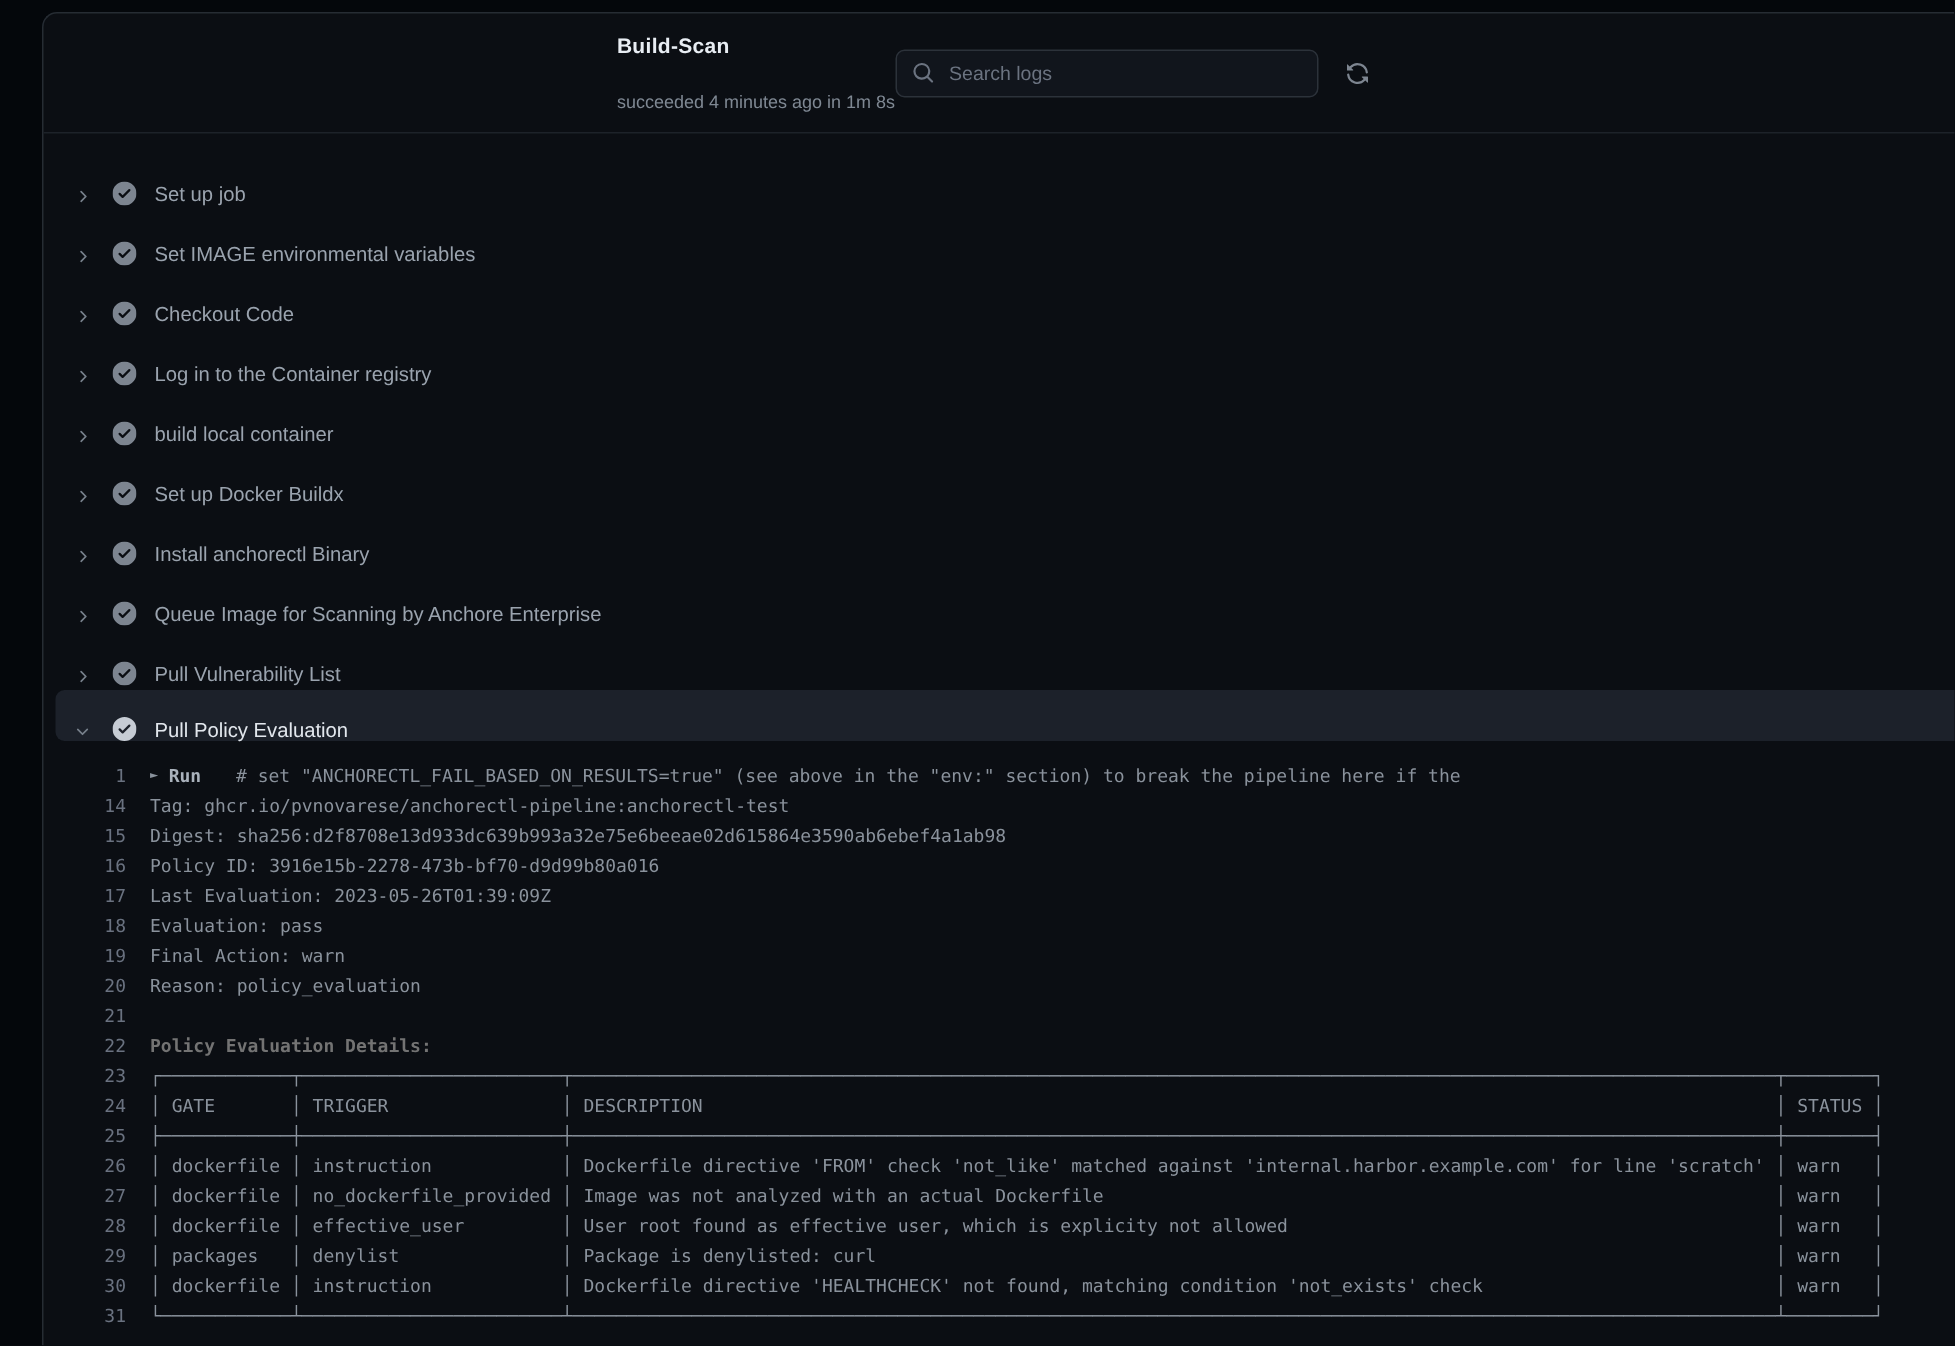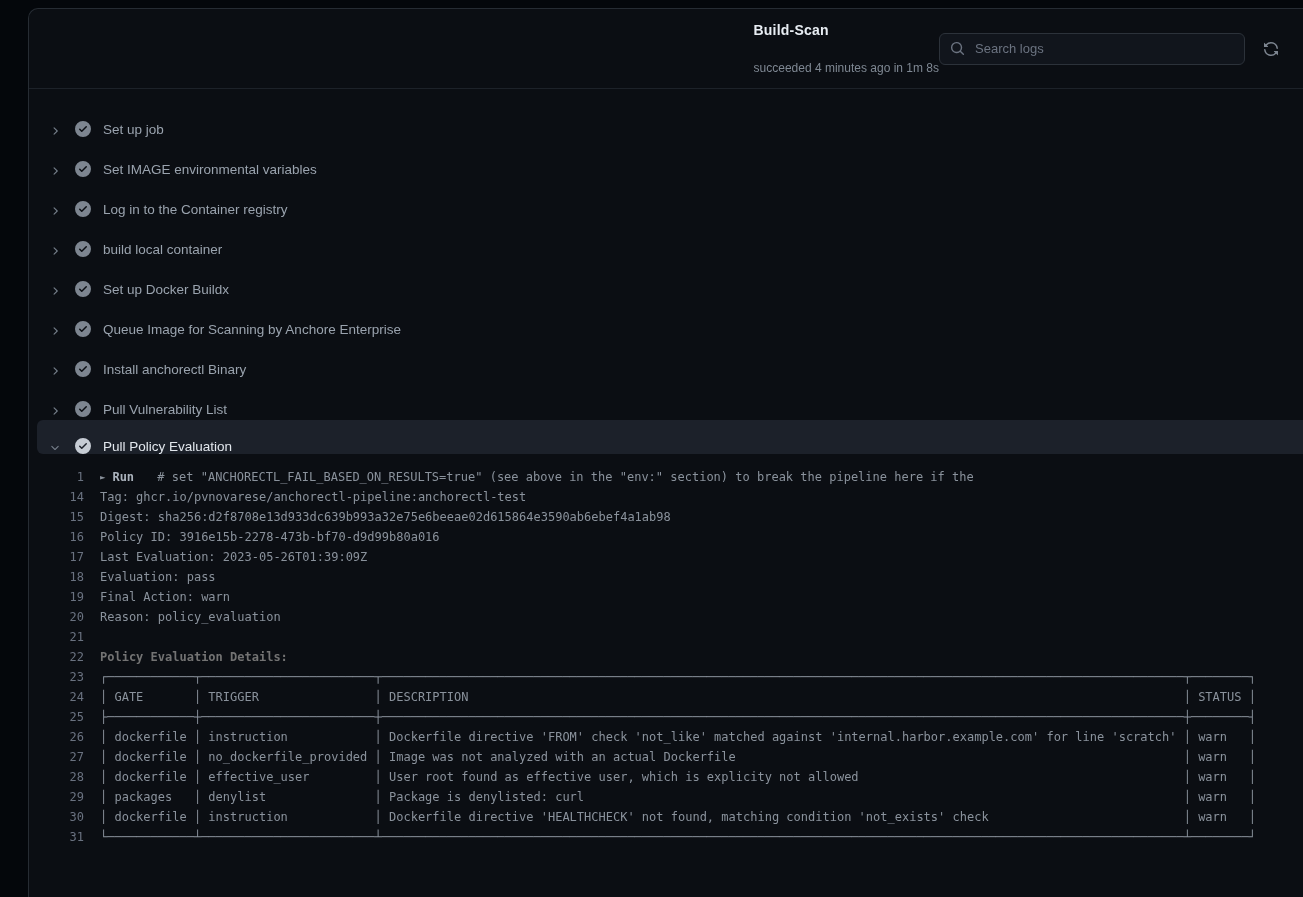--- a/index.html
+++ b/index.html
@@ -16,29 +16,29 @@
   }
   .panel{
     position:absolute;top:8px;left:28px;right:0;bottom:0;
     background:var(--panel);
     border:1px solid var(--panel-border);
     border-right:none;border-bottom:none;
     border-radius:10px 0 0 0;
   }
   
   .job-header{
-    height:80px;display:flex;align-items:center;justify-content:flex-end;
+    height:80px;display:flex;align-items:center;justify-content:center;
     padding:0 22px 0 16px;border-bottom:1px solid var(--divider);
   }
   .job-title{margin:0;font-size:14px;font-weight:700;color:#e8edf3;letter-spacing:.2px;}
   .job-subtitle{margin-top:23px;font-size:12px;color:#7f8893;}
   .header-actions{display:flex;align-items:center;}
   .search-box{
     display:flex;align-items:center;gap:8px;
-    width:306px;height:32px;padding:0 10px;
+    width:282px;height:32px;padding:0 10px;
     background:#11151c;border:1px solid #2c323a;border-radius:6px;
   }
   .search-box svg{flex:none;}
   .search-input{
     flex:1;min-width:0;background:transparent;border:none;outline:none;
     color:#c9d1d9;font-size:13px;font-family:"Liberation Sans",sans-serif;
   }
   .search-input::placeholder{color:#6b7380;}
   .refresh-btn{
     margin-left:16px;background:none;border:none;padding:2px;cursor:pointer;
@@ -126,20 +126,33 @@
         <span class="chev">
           <svg width="12" height="12" viewBox="0 0 16 16" fill="currentColor">
             <path d="M6.22 3.22a.75.75 0 0 1 1.06 0l4.25 4.25a.75.75 0 0 1 0 1.06l-4.25 4.25a.75.75 0 0 1-1.06-1.06L9.94 8 6.22 4.28a.75.75 0 0 1 0-1.06Z"></path>
           </svg>
         </span>
         <span class="check">
           <svg width="16" height="16" viewBox="0 0 16 16" fill="#7d8590">
             <path fill-rule="evenodd" d="M8 16A8 8 0 1 0 8 0a8 8 0 0 0 0 16Zm3.78-9.72a.75.75 0 0 0-1.06-1.06L6.75 9.19 5.28 7.72a.75.75 0 0 0-1.06 1.06l2 2a.75.75 0 0 0 1.06 0l4.5-4.5Z"></path>
           </svg>
         </span>
+        <span class="step-label">Checkout Code</span>
+      </div>
+      <div class="step-row">
+        <span class="chev">
+          <svg width="12" height="12" viewBox="0 0 16 16" fill="currentColor">
+            <path d="M6.22 3.22a.75.75 0 0 1 1.06 0l4.25 4.25a.75.75 0 0 1 0 1.06l-4.25 4.25a.75.75 0 0 1-1.06-1.06L9.94 8 6.22 4.28a.75.75 0 0 1 0-1.06Z"></path>
+          </svg>
+        </span>
+        <span class="check">
+          <svg width="16" height="16" viewBox="0 0 16 16" fill="#7d8590">
+            <path fill-rule="evenodd" d="M8 16A8 8 0 1 0 8 0a8 8 0 0 0 0 16Zm3.78-9.72a.75.75 0 0 0-1.06-1.06L6.75 9.19 5.28 7.72a.75.75 0 0 0-1.06 1.06l2 2a.75.75 0 0 0 1.06 0l4.5-4.5Z"></path>
+          </svg>
+        </span>
         <span class="step-label">Log in to the Container registry</span>
       </div>
       <div class="step-row">
         <span class="chev">
           <svg width="12" height="12" viewBox="0 0 16 16" fill="currentColor">
             <path d="M6.22 3.22a.75.75 0 0 1 1.06 0l4.25 4.25a.75.75 0 0 1 0 1.06l-4.25 4.25a.75.75 0 0 1-1.06-1.06L9.94 8 6.22 4.28a.75.75 0 0 1 0-1.06Z"></path>
           </svg>
         </span>
         <span class="check">
           <svg width="16" height="16" viewBox="0 0 16 16" fill="#7d8590">
@@ -165,34 +178,34 @@
         <span class="chev">
           <svg width="12" height="12" viewBox="0 0 16 16" fill="currentColor">
             <path d="M6.22 3.22a.75.75 0 0 1 1.06 0l4.25 4.25a.75.75 0 0 1 0 1.06l-4.25 4.25a.75.75 0 0 1-1.06-1.06L9.94 8 6.22 4.28a.75.75 0 0 1 0-1.06Z"></path>
           </svg>
         </span>
         <span class="check">
           <svg width="16" height="16" viewBox="0 0 16 16" fill="#7d8590">
             <path fill-rule="evenodd" d="M8 16A8 8 0 1 0 8 0a8 8 0 0 0 0 16Zm3.78-9.72a.75.75 0 0 0-1.06-1.06L6.75 9.19 5.28 7.72a.75.75 0 0 0-1.06 1.06l2 2a.75.75 0 0 0 1.06 0l4.5-4.5Z"></path>
           </svg>
         </span>
+        <span class="step-label">Install anchorectl Binary</span>
+      </div>
+      <div class="step-row">
+        <span class="chev">
+          <svg width="12" height="12" viewBox="0 0 16 16" fill="currentColor">
+            <path d="M6.22 3.22a.75.75 0 0 1 1.06 0l4.25 4.25a.75.75 0 0 1 0 1.06l-4.25 4.25a.75.75 0 0 1-1.06-1.06L9.94 8 6.22 4.28a.75.75 0 0 1 0-1.06Z"></path>
+          </svg>
+        </span>
+        <span class="check">
+          <svg width="16" height="16" viewBox="0 0 16 16" fill="#7d8590">
+            <path fill-rule="evenodd" d="M8 16A8 8 0 1 0 8 0a8 8 0 0 0 0 16Zm3.78-9.72a.75.75 0 0 0-1.06-1.06L6.75 9.19 5.28 7.72a.75.75 0 0 0-1.06 1.06l2 2a.75.75 0 0 0 1.06 0l4.5-4.5Z"></path>
+          </svg>
+        </span>
         <span class="step-label">Queue Image for Scanning by Anchore Enterprise</span>
-      </div>
-      <div class="step-row">
-        <span class="chev">
-          <svg width="12" height="12" viewBox="0 0 16 16" fill="currentColor">
-            <path d="M6.22 3.22a.75.75 0 0 1 1.06 0l4.25 4.25a.75.75 0 0 1 0 1.06l-4.25 4.25a.75.75 0 0 1-1.06-1.06L9.94 8 6.22 4.28a.75.75 0 0 1 0-1.06Z"></path>
-          </svg>
-        </span>
-        <span class="check">
-          <svg width="16" height="16" viewBox="0 0 16 16" fill="#7d8590">
-            <path fill-rule="evenodd" d="M8 16A8 8 0 1 0 8 0a8 8 0 0 0 0 16Zm3.78-9.72a.75.75 0 0 0-1.06-1.06L6.75 9.19 5.28 7.72a.75.75 0 0 0-1.06 1.06l2 2a.75.75 0 0 0 1.06 0l4.5-4.5Z"></path>
-          </svg>
-        </span>
-        <span class="step-label">Install anchorectl Binary</span>
       </div>
       <div class="step-row">
         <span class="chev">
           <svg width="12" height="12" viewBox="0 0 16 16" fill="currentColor">
             <path d="M6.22 3.22a.75.75 0 0 1 1.06 0l4.25 4.25a.75.75 0 0 1 0 1.06l-4.25 4.25a.75.75 0 0 1-1.06-1.06L9.94 8 6.22 4.28a.75.75 0 0 1 0-1.06Z"></path>
           </svg>
         </span>
         <span class="check">
           <svg width="16" height="16" viewBox="0 0 16 16" fill="#7d8590">
             <path fill-rule="evenodd" d="M8 16A8 8 0 1 0 8 0a8 8 0 0 0 0 16Zm3.78-9.72a.75.75 0 0 0-1.06-1.06L6.75 9.19 5.28 7.72a.75.75 0 0 0-1.06 1.06l2 2a.75.75 0 0 0 1.06 0l4.5-4.5Z"></path>

